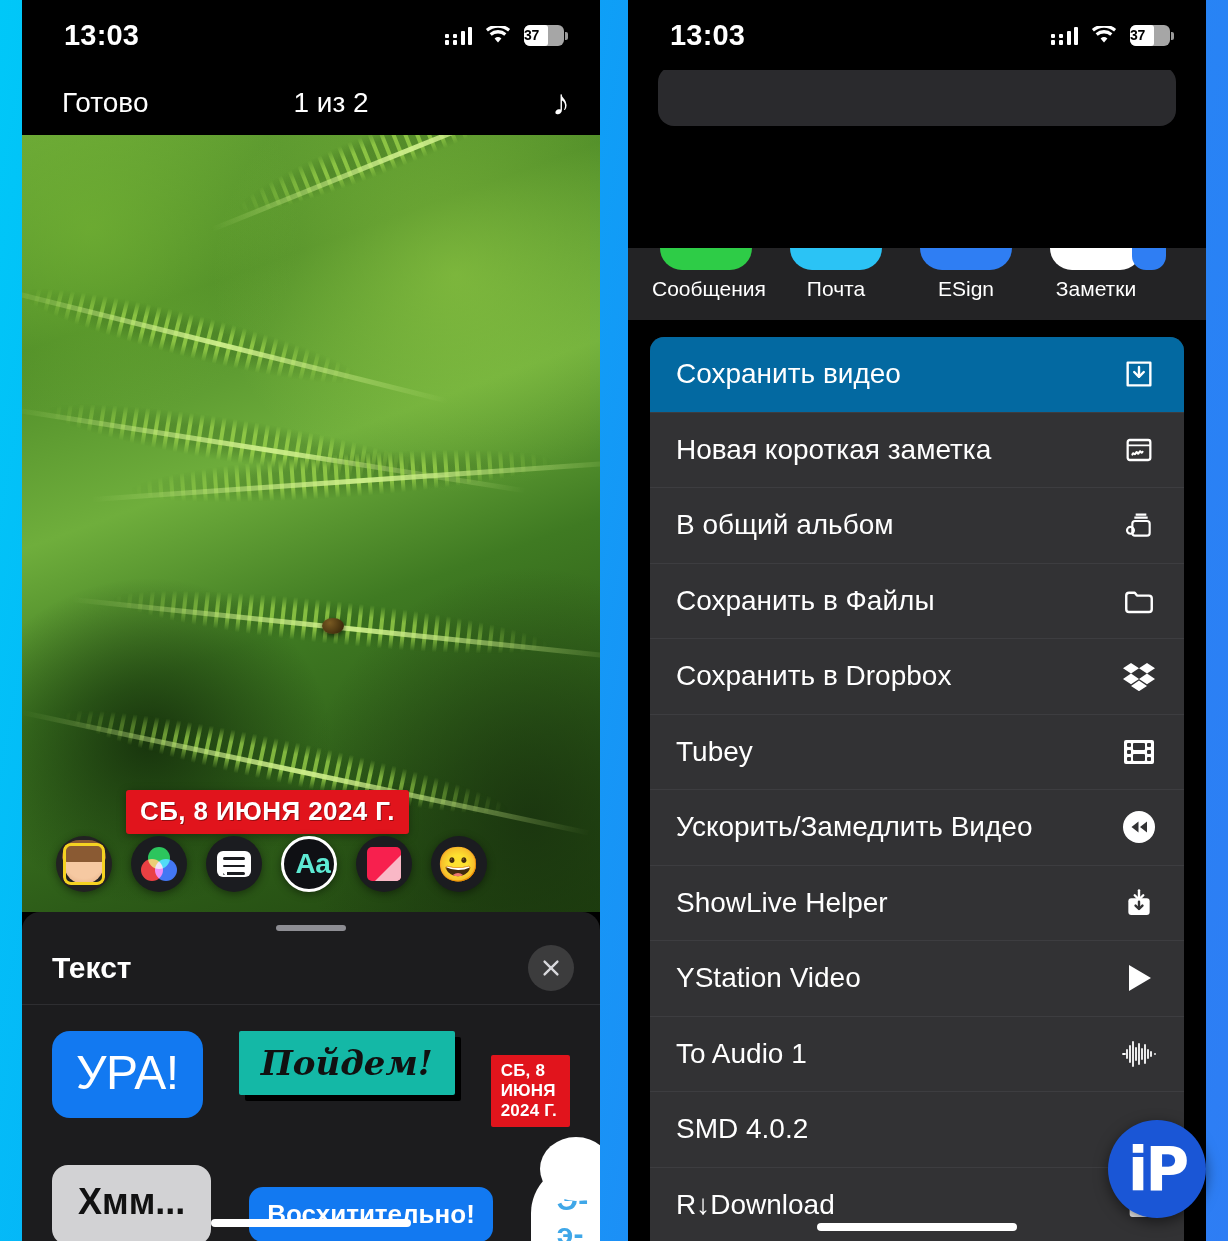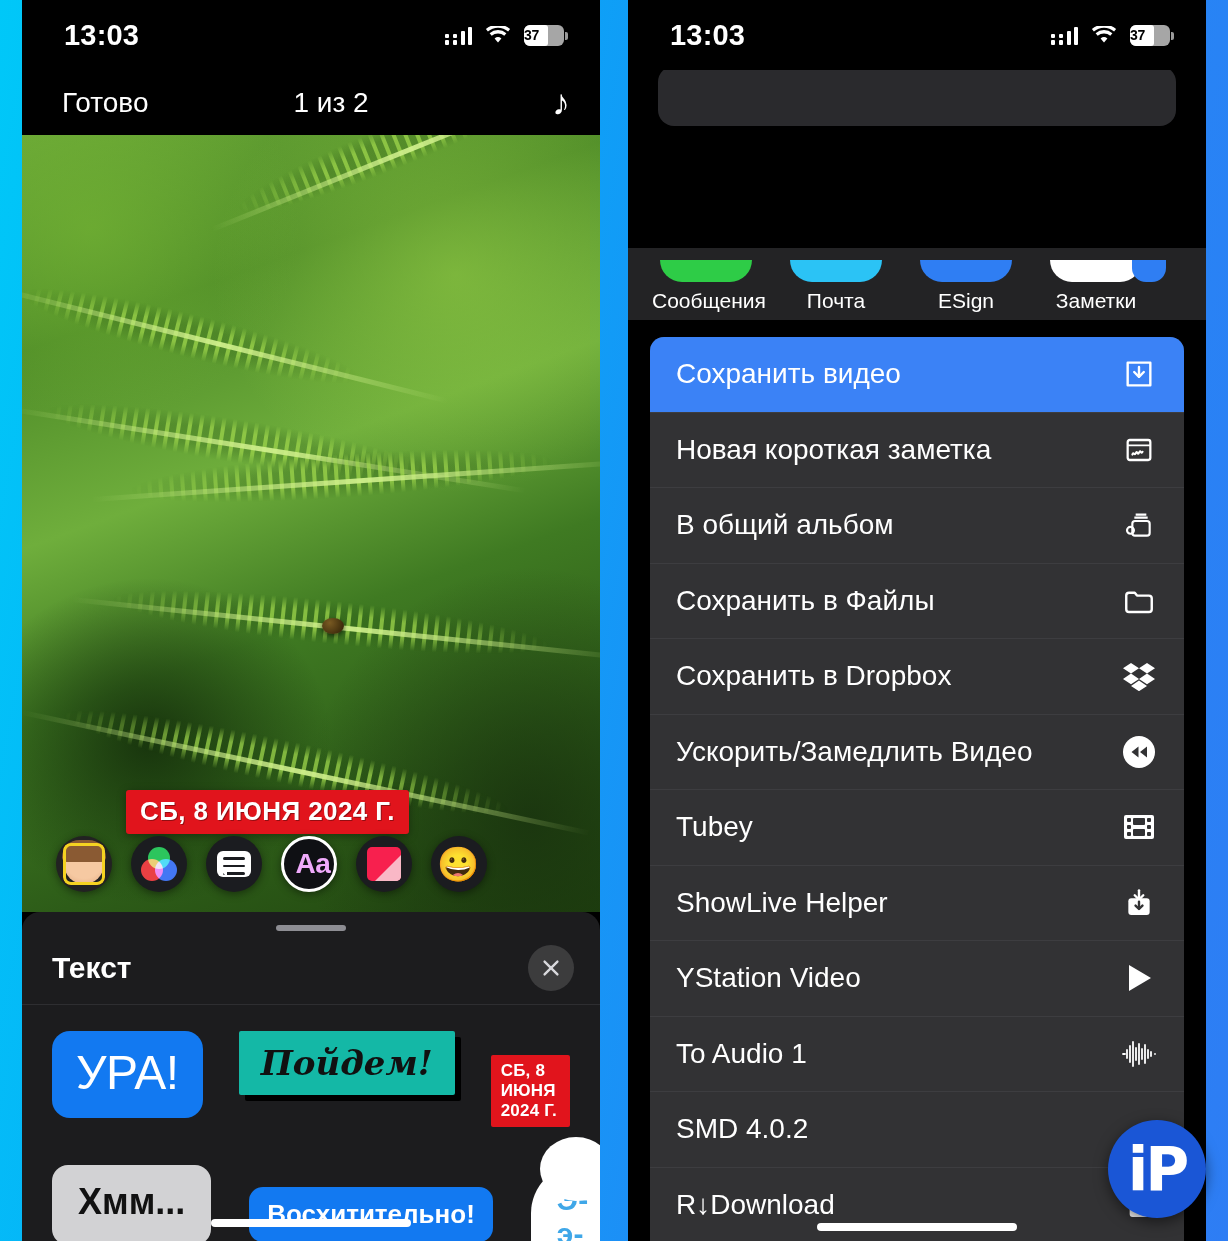--- a/index.html
+++ b/index.html
@@ -182,21 +182,21 @@
     border: 6px solid transparent; border-top-color: #fff; border-right: 0;
   }
   .bubble i {
     display: block; height: 2.5px; background: #1b1c20; border-radius: 2px;
     margin: 5px auto 0; width: 22px;
   }
   .bubble i:first-child { margin-top: 6px; }
   .tool.text {
     border: 3px solid #fff; background: #0f1014;
   }
-  .tool.text span { color: #f0abfc; font-size: 28px; font-weight: 600; letter-spacing: -.5px; margin-left: 8px;}
+  .tool.text span { color: #5eead4; font-size: 28px; font-weight: 600; letter-spacing: -.5px; margin-left: 8px;}
   .sticker-sq {
     width: 34px; height: 34px; border-radius: 5px;
     background: #f7204e; position: relative; overflow: hidden;
   }
   .sticker-sq:after {
     content:''; position: absolute; right:0; bottom:0;
     border: 13px solid transparent;
     border-right-color: #f9b8c6; border-bottom-color: #f9b8c6;
   }
   .tool.emoji span { font-size: 34px; line-height: 1; }
@@ -317,21 +317,21 @@
     background: rgba(150,150,155,.45);
     display:flex; align-items:center; justify-content:center;
     flex: none; margin-top: 6px;
   }
   .share-close svg { width: 24px; height: 24px; }
 
   .apps-row {
     position: absolute; left: 0; right: 0; top: 248px; height: 72px;
     background: #232325;
     display: flex; align-items: flex-start;
-    padding: 12px 24px;
+    padding: 0 24px;
     gap: 22px;
     overflow: hidden;
   }
   .app {
     width: 108px; flex: none; text-align: center; position: relative;
   }
   .app-icon {
     width: 92px; height: 22px; border-radius: 0 0 22px 22px;
     margin: 0 auto;
   }
@@ -347,21 +347,21 @@
     border-radius: 14px 14px 0 0;
     overflow: hidden;
   }
   .action {
     height: 75.5px;
     display: flex; align-items: center; justify-content: space-between;
     padding: 0 24px 0 26px;
     border-bottom: 1px solid #3d3d40;
     color: #fff;
   }
-  .action:first-child { background: #3b82f6; }
+  .action:first-child { background: #0369a1; }
   .action-label { font-size: 28px; font-weight: 400; }
   .action-icon { width: 42px; display: flex; justify-content: center; align-items: center; }
   .action-icon svg { display: block; }
 
   .home-indicator {
     position: absolute; left: 50%; transform: translateX(-50%);
     bottom: 10px; width: 200px; height: 8px; border-radius: 4px; background: #fff;
     z-index: 50;
   }
   .home-indicator.left { bottom: 14px; width: 200px; }
@@ -601,49 +601,49 @@
     <div class="action">
       <div class="action-label">Сохранить в Dropbox</div>
       <div class="action-icon">
         <svg width="32" height="30" viewBox="0 0 32 30" fill="#fff">
           <path d="M8 2L0 7.3l8 5.3 8-5.3zM24 2l-8 5.3 8 5.3 8-5.3zM0 17.9l8 5.3 8-5.3-8-5.3zM24 12.6l-8 5.3 8 5.3 8-5.3zM8 24.9l8 5.3 8-5.3-8-5.3z"></path>
         </svg>
       </div>
     </div>
 
     <div class="action">
-      <div class="action-label">Ускорить/Замедлить Видео</div>
-      <div class="action-icon">
-        <svg width="34" height="34" viewBox="0 0 34 34">
-          <circle cx="17" cy="17" r="16" fill="#fff"></circle>
-          <path d="M16.5 11.5v11L9.5 17zM25 11.5v11L18 17z" fill="#323234"></path>
-        </svg>
-      </div>
-    </div>
-
-    <div class="action">
       <div class="action-label">Tubey</div>
       <div class="action-icon">
         <svg width="32" height="30" viewBox="0 0 32 30" fill="#fff">
           <rect x="1" y="3" width="30" height="24" rx="2"></rect>
           <g fill="#323234">
               <rect x="4" y="6" width="4" height="4" rx="1"></rect>
               <rect x="4" y="13" width="4" height="4" rx="1"></rect>
               <rect x="4" y="20" width="4" height="4" rx="1"></rect>
               <rect x="24" y="6" width="4" height="4" rx="1"></rect>
               <rect x="24" y="13" width="4" height="4" rx="1"></rect>
               <rect x="24" y="20" width="4" height="4" rx="1"></rect>
               <rect x="10" y="6" width="12" height="7" rx="1"></rect>
               <rect x="10" y="17" width="12" height="7" rx="1"></rect>
             </g>
         </svg>
       </div>
     </div>
 
     <div class="action">
+      <div class="action-label">Ускорить/Замедлить Видео</div>
+      <div class="action-icon">
+        <svg width="34" height="34" viewBox="0 0 34 34">
+          <circle cx="17" cy="17" r="16" fill="#fff"></circle>
+          <path d="M16.5 11.5v11L9.5 17zM25 11.5v11L18 17z" fill="#323234"></path>
+        </svg>
+      </div>
+    </div>
+
+    <div class="action">
       <div class="action-label">ShowLive Helper</div>
       <div class="action-icon">
         <svg width="32" height="32" viewBox="0 0 24 24">
           <path d="M12 2.5v6.5" stroke="#fff" stroke-width="1.8" stroke-linecap="round"></path>
           <path d="M8.8 6.2L12 9.4l3.2-3.2" stroke="#fff" stroke-width="1.8" fill="none" stroke-linecap="round" stroke-linejoin="round"></path>
           <rect x="4" y="8.5" width="16" height="12.5" rx="2.2" fill="#fff"></rect>
           <path d="M12 11v5.2" stroke="#323234" stroke-width="1.8" stroke-linecap="round"></path>
           <path d="M9.4 13.9L12 16.5l2.6-2.6" stroke="#323234" stroke-width="1.8" fill="none" stroke-linecap="round" stroke-linejoin="round"></path>
         </svg>
       </div>

